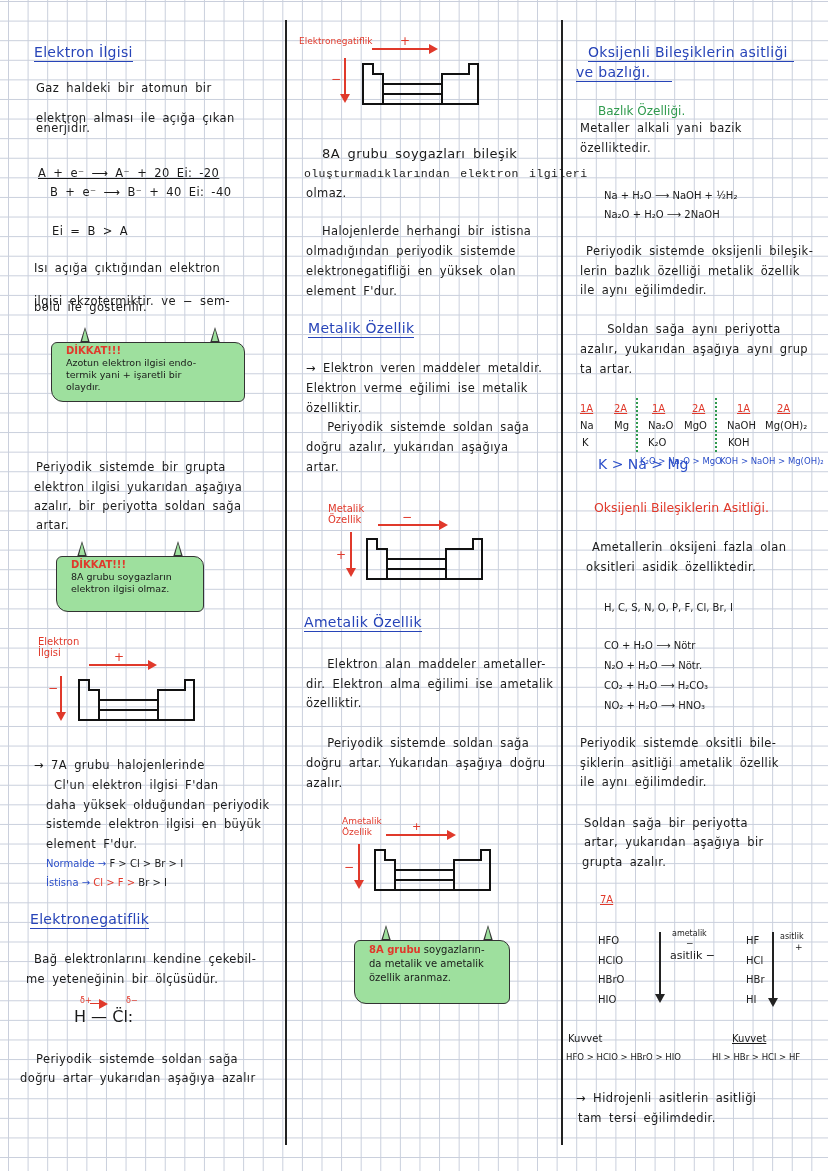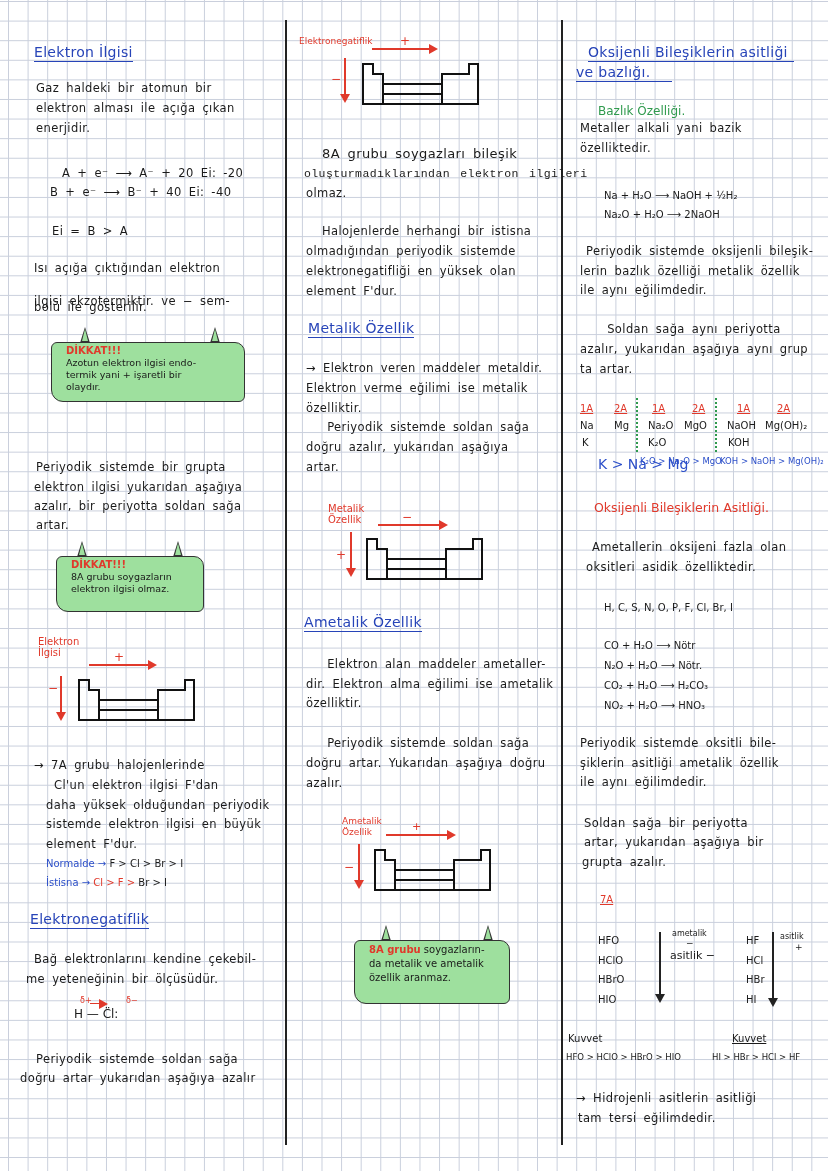--- a/index.html
+++ b/index.html
@@ -48,24 +48,24 @@
 </head>
 <body>
 
 <div class="divider" style="left:285px;"></div>
 <div class="divider" style="left:561px;"></div>
 
 <div class="col">
   <div class="abs h-blue ul" style="left:34px; top:44px;">Elektron İlgisi</div>
 
   <div class="abs txt" style="left:36px; top:79px;">Gaz haldeki bir atomun bir</div>
-  <div class="abs txt" style="left:36px; top:99px;">elektron alması ile açığa çıkan</div>
+  <div class="abs txt" style="left:36px; top:109px;">elektron alması ile açığa çıkan</div>
   <div class="abs txt" style="left:36px; top:119px;">enerjidir.</div>
 
-  <div class="abs txt" style="left:62px; top:164px;">A + e⁻ ⟶ A⁻ + 20   Ei: -20</div>
+  <div class="abs txt" style="left:38px; top:164px;text-decoration:underline;">A + e⁻ ⟶ A⁻ + 20   Ei: -20</div>
   <div class="abs txt" style="left:50px; top:183px;">B + e⁻ ⟶ B⁻ + 40   Ei: -40</div>
   <div class="abs txt" style="left:52px; top:222px;">Ei = B &gt; A</div>
 
   <div class="abs txt" style="left:34px; top:259px;">Isı açığa çıktığından elektron</div>
   <div class="abs txt" style="left:34px; top:292px;">ilgisi ekzotermiktir. ve  −  sem-</div>
   <div class="abs txt" style="left:34px; top:298px;">bolü ile gösterilir.</div>
 
   <div class="note" style="left:51px; top:342px; width:194px; height:60px;">
     <span class="pin" style="left:28px;"></span>
     <span class="pin" style="left:158px;"></span>
@@ -113,21 +113,21 @@
     <span class="blue">İstisna →</span> <span class="red">Cl &gt; F &gt;</span> <span>Br &gt; I</span>
   </div>
 
   <div class="abs h-blue ul" style="left:30px; top:911px;">Elektronegatiflik</div>
   <div class="abs txt" style="left:34px; top:950px;">Bağ elektronlarını kendine çekebil-</div>
   <div class="abs txt" style="left:26px; top:970px;">me yeteneğinin bir ölçüsüdür.</div>
 
   <div class="abs red" style="left:80px; top:996px; font-size:8px;">δ+</div>
   <div class="arrow-h" style="left:90px; top:1003px; width:16px; height:1px;"></div>
   <div class="abs red" style="left:126px; top:996px; font-size:8px;">δ−</div>
-  <div class="abs" style="left:74px; top:1007px; font-size:12px;">H — C̈l:</div>
+  <div class="abs" style="left:74px; top:1007px; font-size:16px;">H — C̈l:</div>
 
   <div class="abs txt" style="left:36px; top:1050px;">Periyodik sistemde soldan sağa</div>
   <div class="abs txt" style="left:20px; top:1069px;">doğru artar yukarıdan aşağıya azalır</div>
 </div>
 
 <div class="col">
   <div class="abs small red" style="left:299px; top:36px; font-size:9px; line-height:11px;">Elektronegatiflik</div>
   <div class="arrow-h" style="left:372px; top:48px; width:64px;"></div>
   <div class="abs red" style="left:400px; top:34px; font-size:12px;">+</div>
   <div class="arrow-v" style="left:344px; top:58px; height:42px;"></div>

